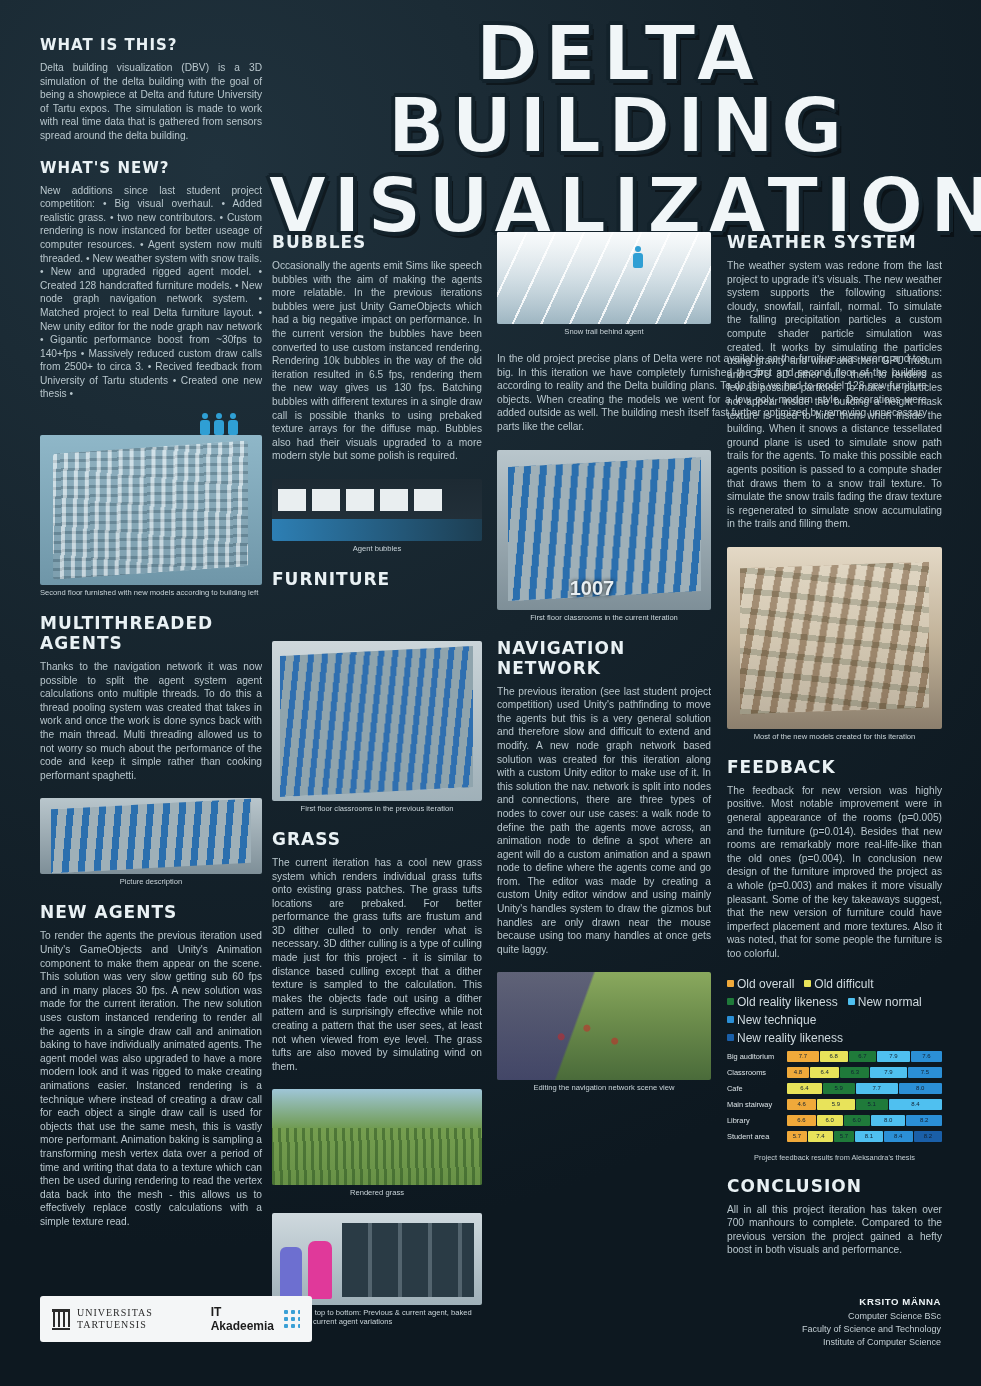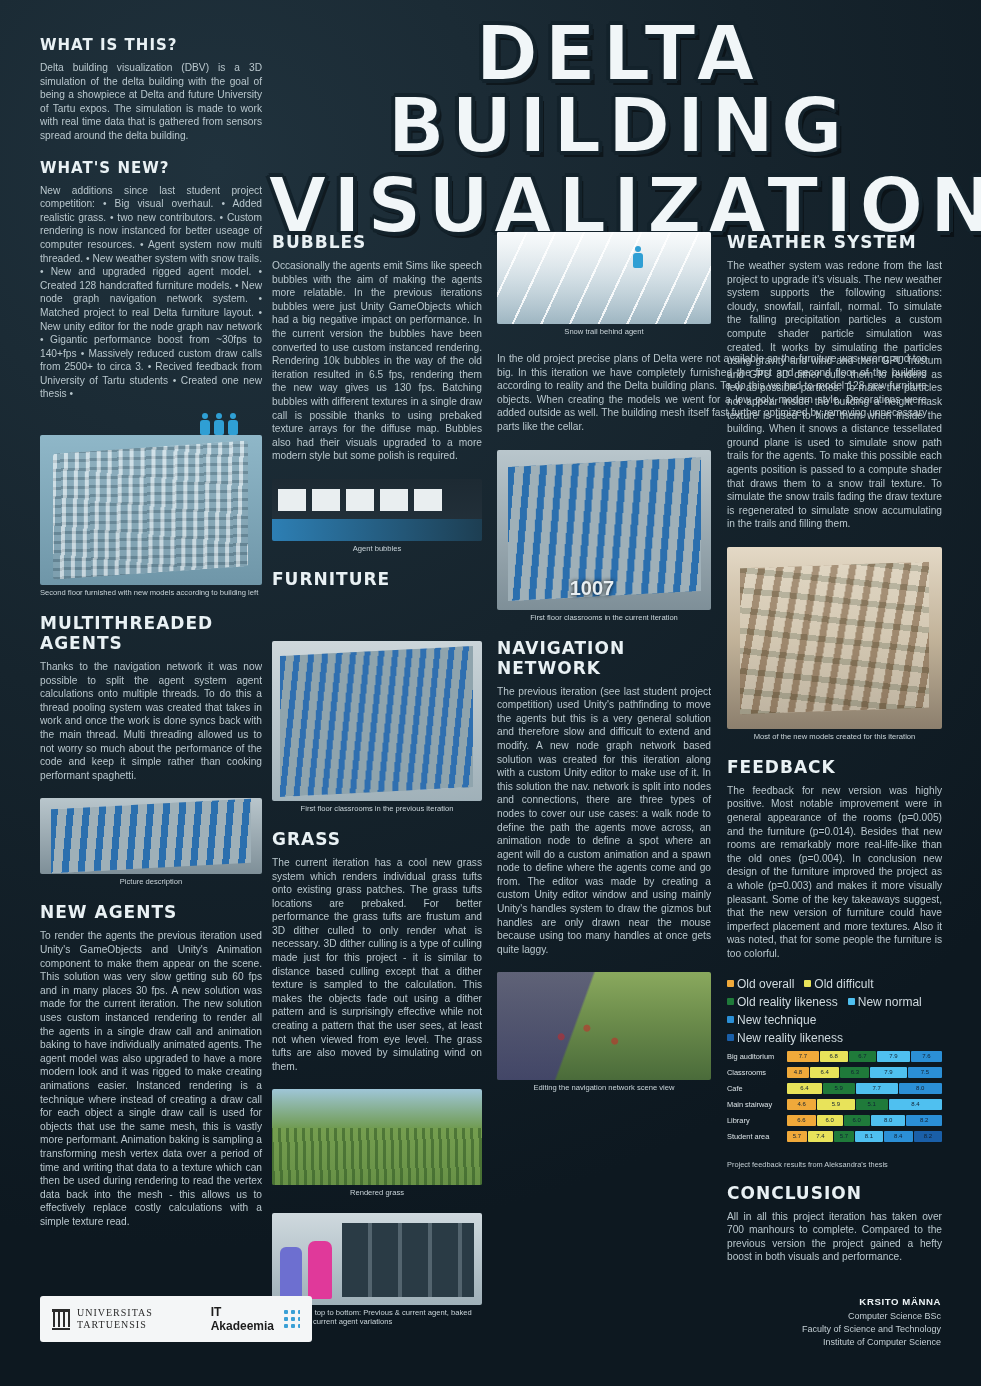--- a/index.html
+++ b/index.html
@@ -161,21 +161,21 @@
 
   
   .chart{margin-top:6px;}
   .legend{display:flex;flex-wrap:wrap;gap:4px 10px;margin-bottom:6px;}
   .legend .li{display:flex;align-items:center;gap:3px;font-size:12px;color:#cfd9de;}
   .legend .sw{width:7px;height:7px;border-radius:1px;display:block;}
   .bar-row{display:flex;align-items:center;margin-bottom:5px;}
   .bar-label{width:60px;font-size:7.4px;color:#dbe3e7;}
   .bar-track{flex:1;display:flex;height:11px;gap:1px;}
   .seg{font-size:6px;color:#123;display:flex;align-items:center;justify-content:center;border-radius:1px;}
-  .chart-cap{font-size:7.4px;color:#c4cfd4;text-align:left;margin-top:18px;}
+  .chart-cap{font-size:7.4px;color:#c4cfd4;text-align:center;margin-top:11px;}
 
   
   .footer{position:absolute;left:40px;right:40px;bottom:28px;height:62px;}
   .logos{
     position:absolute;left:0;top:0;width:272px;height:46px;
     background:#f4f6f7;border-radius:3px;display:flex;align-items:center;
     padding:0 12px;box-sizing:border-box;gap:12px;
   }
   .logo-ut{display:flex;align-items:center;gap:7px;color:#2b2b2b;}
   .logo-ut .mark{

